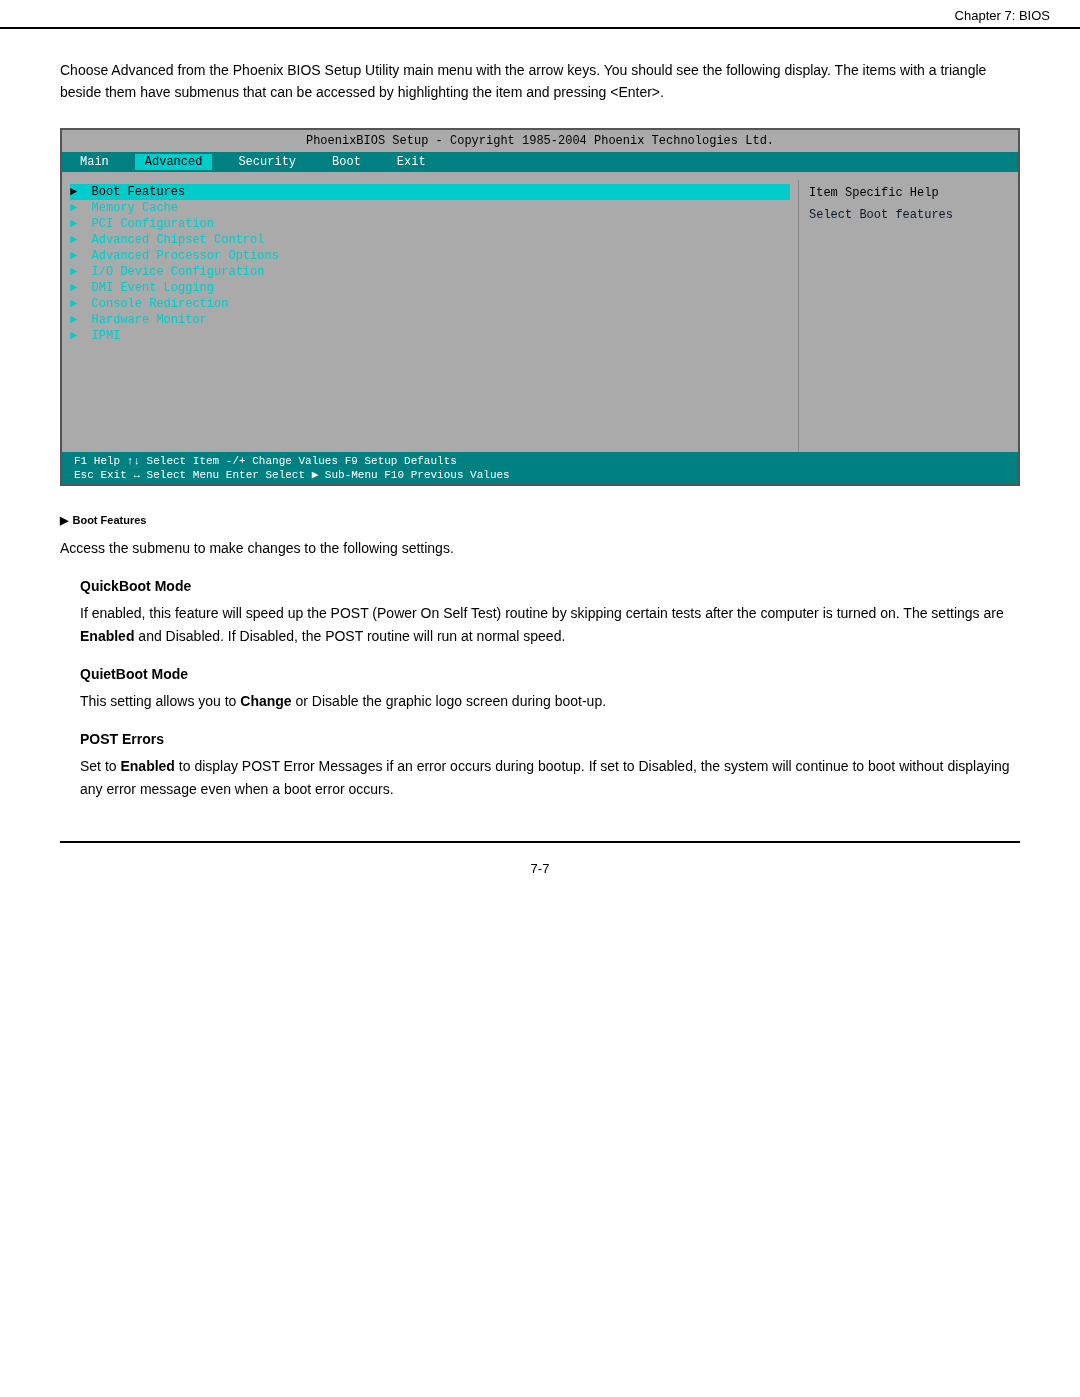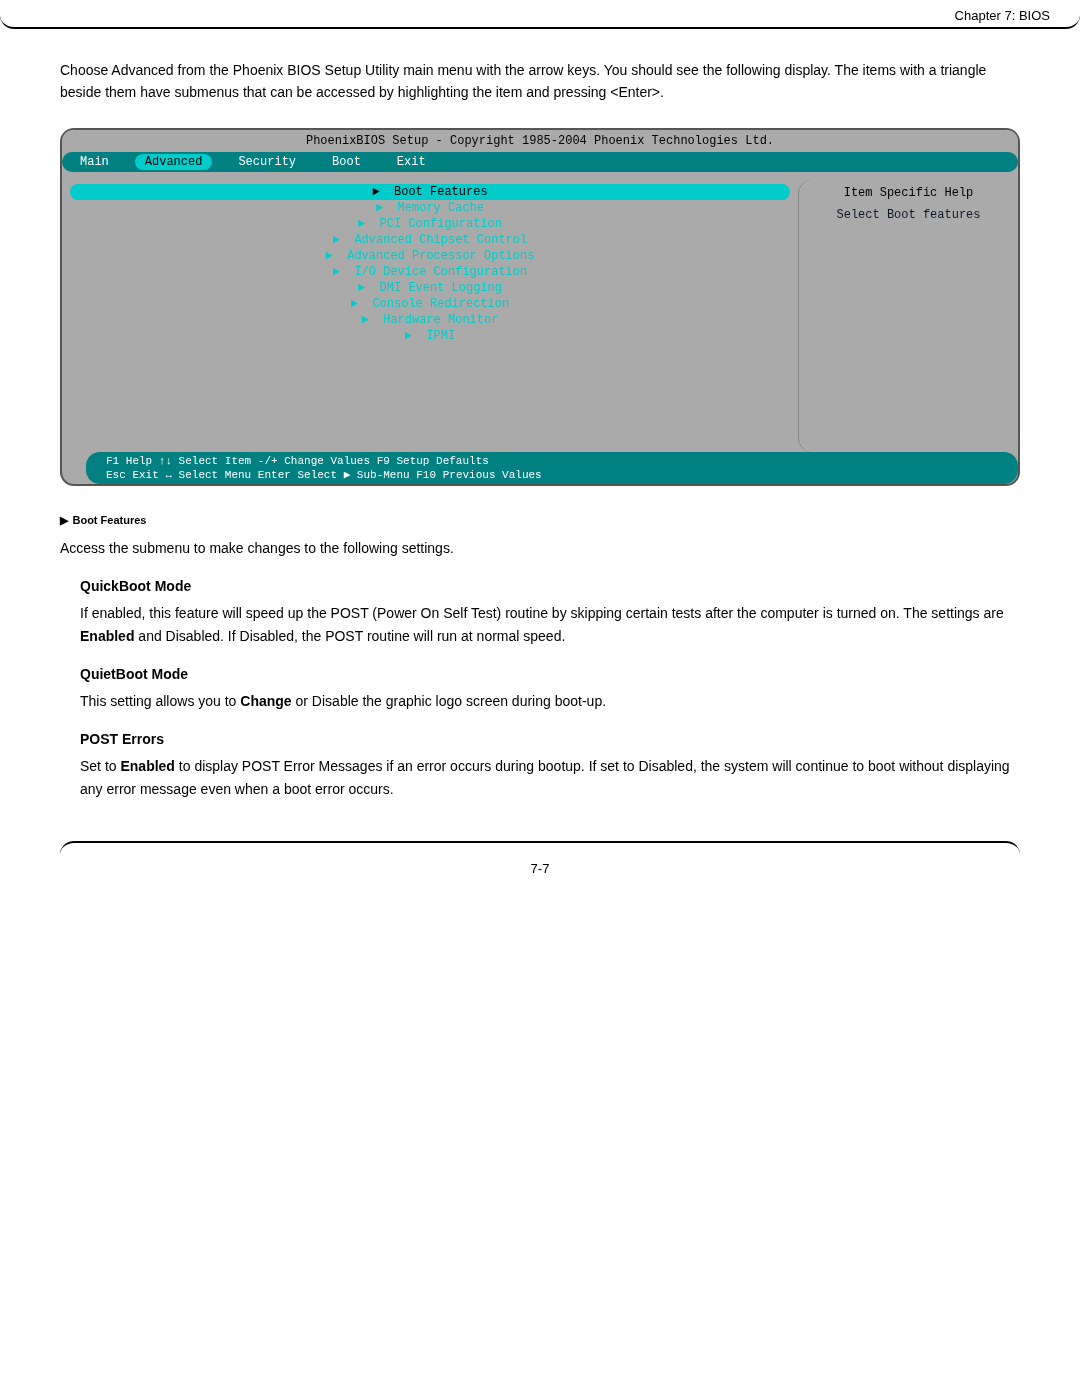--- a/index.html
+++ b/index.html
@@ -1,15 +1,15 @@
 <!DOCTYPE html>
 <html><head>
   <meta charset="utf-8">
   <style>
-    * { margin: 0; padding: 0; box-sizing: border-box; border-radius: 14px; }
+    * { margin: 0; padding: 0; box-sizing: border-box; }
     body {
       font-family: Arial, sans-serif;
       font-size: 14px;
       background: #fff;
       color: #000;
       width: 1080px;
       min-height: 1397px;
       padding: 0;
     }
 
@@ -76,21 +76,20 @@
       background: #00cccc;
       color: #000;
     }
 
     .bios-body {
       display: flex;
       flex-direction: row;
       background: #aaa;
       min-height: 280px;
       padding: 8px 0 0 0;
-      text-align: center;
     }
 
     .bios-left {
       flex: 1;
       padding: 4px 8px;
     }
 
     .bios-right {
       width: 220px;
       border-left: 1px solid #888;
@@ -121,25 +120,24 @@
       font-family: 'Courier New', monospace;
       font-size: 12px;
       color: #0f172a;
     }
 
     .bios-footer {
       background: #008080;
       color: #fff;
       font-family: 'Courier New', monospace;
       font-size: 11px;
-      padding: 3px 20px;
+      padding: 3px 12px;
       display: flex;
       flex-direction: column;
       gap: 1px;
-      margin-left: 24px;
     }
 
     .bios-footer-row {
       display: flex;
       gap: 20px;
     }
 
     
     .subsection-heading {
       font-size: 11px;

